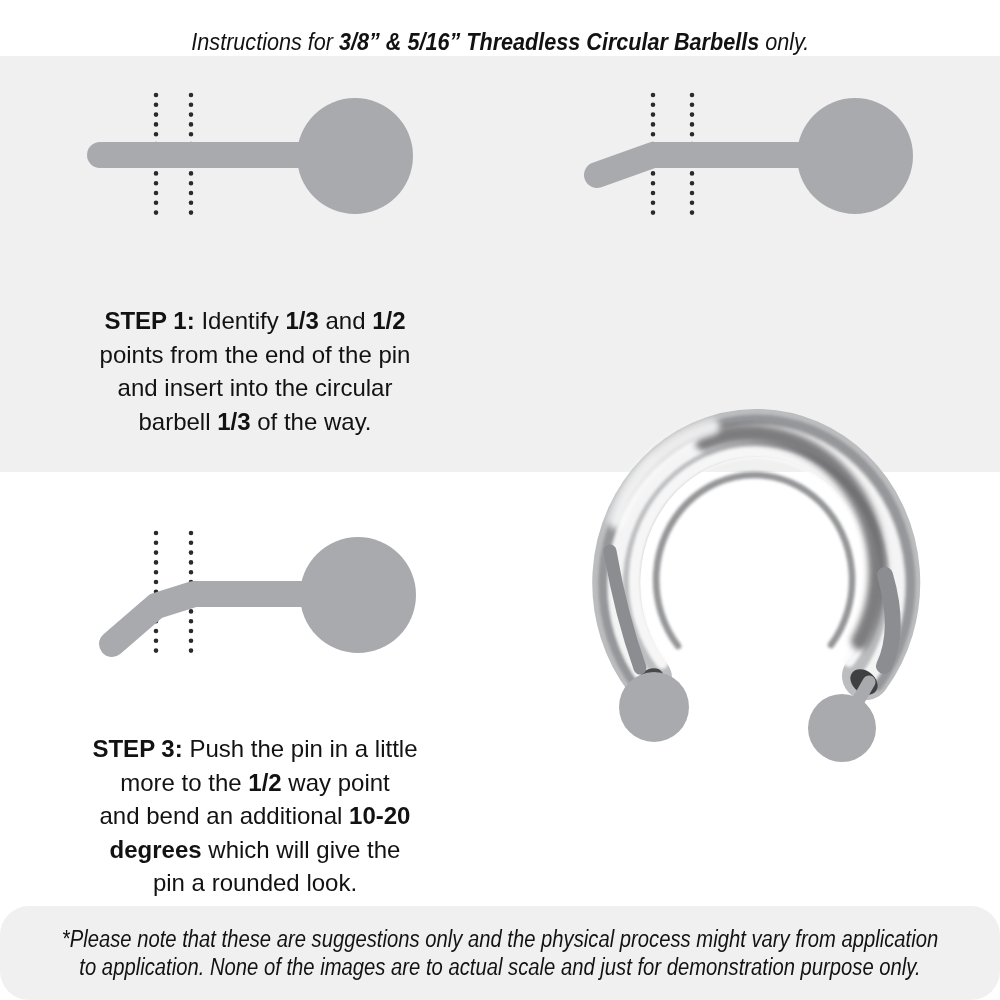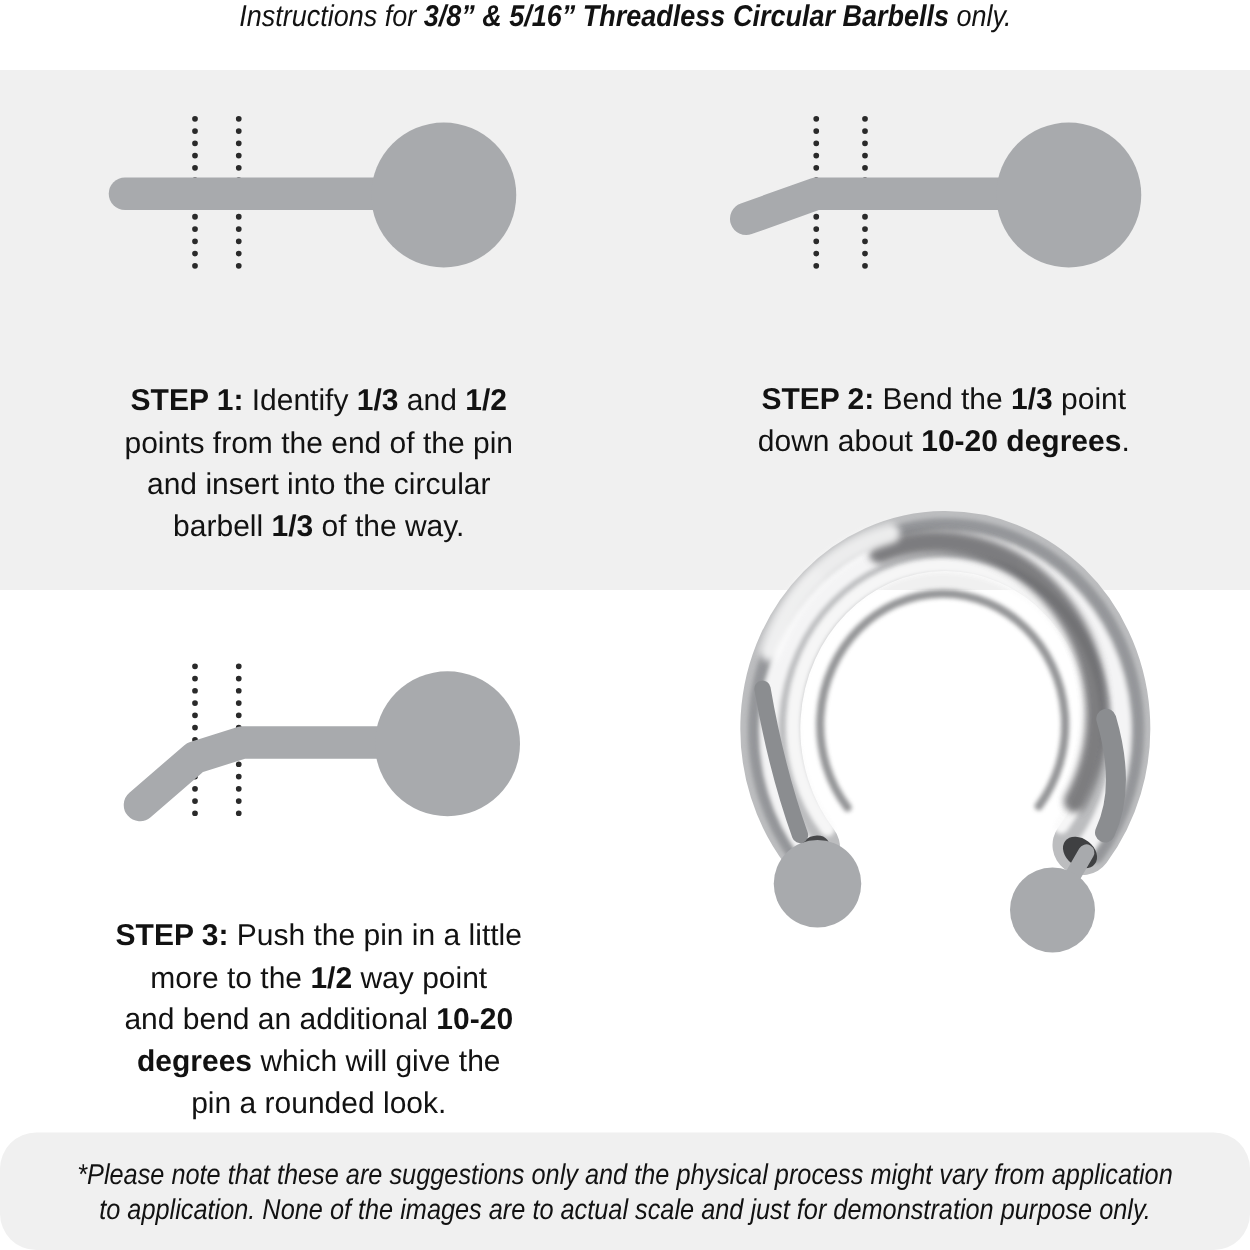--- a/index.html
+++ b/index.html
@@ -1,20 +1,20 @@
 <!DOCTYPE html>
 <html style="--page_bg: #ffffff; --band_bg: #f0f0f0; --pin_gray: #a8aaad; --pin_streak: #8b8d90; --dot: #2a2a2a; --text: #121212; --metal_base: #bcbdbf; --metal_highlight: #f4f4f5; --metal_shadow: #5e5f62; --metal_rim: #919396;"><head>
 <meta charset="utf-8">
 <style>
   html,body{margin:0;padding:0;background:#fff;}
   .sheet{position:relative;width:1000px;height:1000px;background:var(--page_bg,#fff);overflow:hidden;
          font-family:"Liberation Sans",sans-serif;color:var(--text,#121212);}
   .band{position:absolute;left:0;right:0;background:var(--band_bg,#f0f0f0);}
   .band-top{top:56px;height:416px;}
-  .header{position:absolute;top:0;left:0;right:0;height:56px;display:flex;align-items:flex-start;justify-content:center;background:var(--page_bg,#fff);}
+  .header{position:absolute;top:0;left:0;right:0;height:56px;display:flex;align-items:flex-end;justify-content:center;background:var(--page_bg,#fff);}
   .header-text{font-style:italic;font-size:24px;white-space:pre;}
   .condense{display:inline-block;transform:scaleX(.9);transform-origin:50% 50%;}
   .condense88{display:inline-block;transform:scaleX(.88);transform-origin:50% 50%;}
   .footer{position:absolute;top:906px;height:94px;left:0;right:0;background:var(--band_bg,#f0f0f0);
           display:flex;align-items:center;justify-content:center;border-radius:29px;}
   .footer-text{font-style:italic;font-size:23px;line-height:28px;white-space:pre;text-align:center;}
   .step-text{position:absolute;font-size:24px;line-height:33.5px;text-align:center;white-space:pre;}
   .b{font-weight:bold;}
   svg{position:absolute;display:block;}
   .dotline{stroke:var(--dot,#2a2a2a);stroke-width:4.6;stroke-dasharray:0 9.8;stroke-linecap:round;fill:none;}
@@ -46,22 +46,20 @@
     <line class="dotline" x1="692" y1="95" x2="692" y2="215"></line>
     <path class="pin-path" d="M 597 175 L 653 155 L 820 155"></path>
     <circle class="fill-pin" cx="855" cy="156" r="58"></circle>
   </svg>
 
   <div class="step-text" style="left:25px;top:304px;width:460px"><span class="b">STEP 1: </span><span>Identify </span><span class="b">1/3</span><span> and </span><span class="b">1/2</span><span>
 points from the end of the pin
 and insert into the circular
 barbell </span><span class="b">1/3</span><span> of the way.</span></div>
 
-  <div class="step-text" style="left:545px;top:303px;width:420px"><span class="b">STEP 2: </span><span>Bend the </span><span class="b">1/3</span><span> point
-down about </span><span class="b">10-20 degrees</span><span>.</span></div>
 
   <svg style="left:60px;top:528px" width="370" height="135" viewBox="60 528 370 135">
     <line class="dotline" x1="156" y1="533" x2="156" y2="653"></line>
     <line class="dotline" x1="191" y1="533" x2="191" y2="653"></line>
     <path class="pin-path" d="M 112 644 L 156 606 L 194 594 L 325 594"></path>
     <circle class="fill-pin" cx="358" cy="595" r="58"></circle>
   </svg>
 
   <svg style="left:565px;top:405px" width="400" height="370" viewBox="565 405 400 370">
     <defs>

